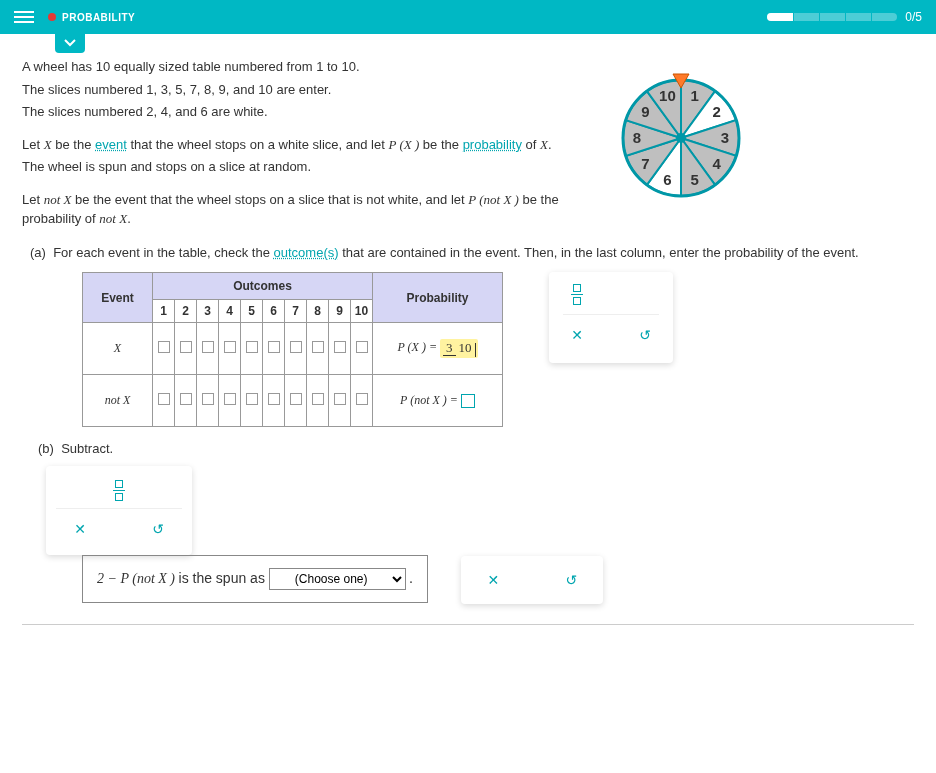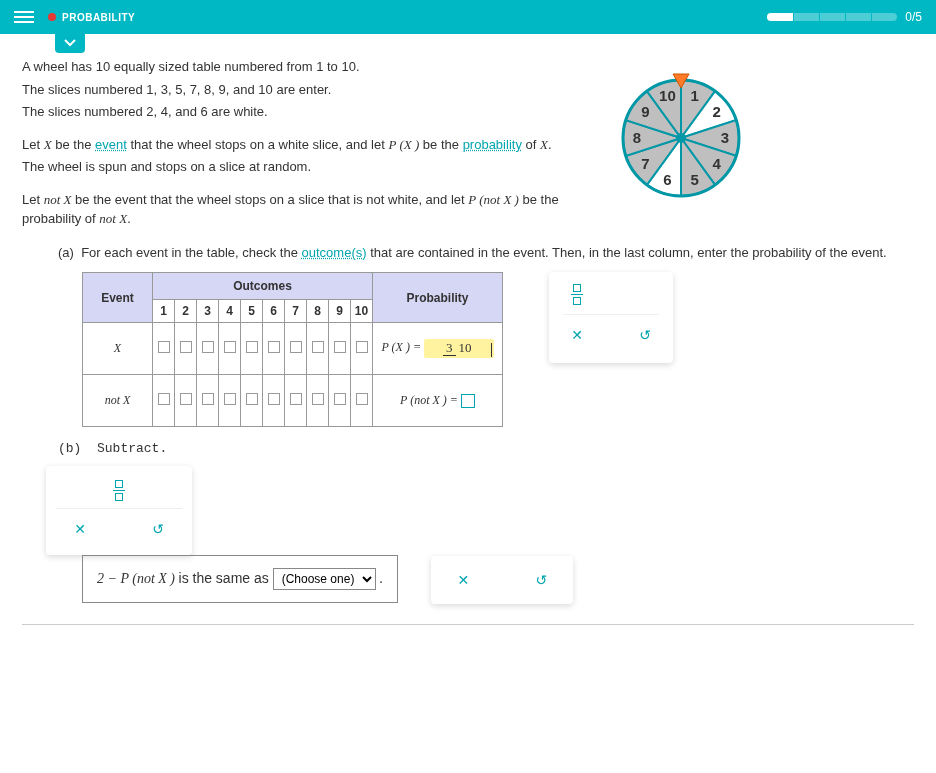--- a/index.html
+++ b/index.html
@@ -24,51 +24,51 @@
   .content { padding: 4px 22px 20px 22px; position: relative; }
   
   .problem-text { max-width: 540px; line-height: 1.5; font-size: 13px; }
   .problem-text p { margin-bottom: 3px; }
   .mathvar { font-family: Georgia, serif; font-style: italic; }
   .link-term { color: #00a5af; text-decoration: underline dotted; cursor: help; }
   .spacer { height: 10px; }
   
   .wheel-holder { position: absolute; right: 180px; top: 10px; }
   
-  .part-label { margin: 14px 0 10px 36px; font-family: Liberation Mono, monospace; }
-  .part-a-text { margin: 14px 0 10px 36px; line-height:1.5; }
+  .part-label { margin: 14px 0 10px 16px; }
+  .part-a-text { margin: 14px 0 10px 8px; line-height:1.5; }
   
   table.outcomes { border-collapse: collapse; margin-left: 60px; }
   table.outcomes th, table.outcomes td { border: 1px solid #999; text-align: center; font-size: 12px; }
   table.outcomes th { background: #d6d6f5; font-weight: bold; padding: 6px 8px; }
   table.outcomes td { padding: 4px 4px; }
   .event-cell { width: 70px; padding: 18px 6px !important; font-family: Georgia, serif; font-style: italic; }
   .num-head { width: 22px; padding: 4px 2px !important; background:#fff !important; }
   .cb-cell { padding: 18px 2px !important; }
   .cb { width: 12px; height: 12px; border: 1px solid #999; display: inline-block; cursor: pointer; background:#fff; }
   .prob-cell { width: 130px; padding: 10px 8px !important; font-family: Georgia, serif; white-space: nowrap; }
   .frac { display:inline-block; vertical-align: middle; text-align:center; font-size:13px; line-height:1.1; }
   .frac .num { border-bottom: 1px solid #333; padding: 0 3px; }
   .frac .den { padding: 0 3px; }
   .inputbox-small { display:inline-block; width:14px; height:14px; border: 1px solid #00a5af; vertical-align: middle; cursor:text; }
-  .highlight-yellow .frac { background: #fff3a0; padding: 2px 19px; border-radius:2px; position:relative; }
+  .highlight-yellow .frac { background: #fff3a0; padding: 2px 3px; border-radius:2px; position:relative; }
   .cursor-bar { position:absolute; width:1px; height:14px; background:#333; bottom:1px; right:2px; }
   
   .tool-panel { display:inline-block; vertical-align: top; margin-left: 46px; }
   .tool-panel .tool-row { display:flex; gap: 40px; margin-bottom:6px; }
   .tool-btn { width:28px; height:28px; display:flex; align-items:center; justify-content:center; font-size:14px; color:#00a5af; cursor:pointer; }
   .frac-icon { display:flex; flex-direction:column; align-items:center; line-height:1; }
   .frac-icon .sq { width:8px; height:8px; border:1px solid #00a5af; }
   .frac-icon .bar { width:12px; height:1px; background:#00a5af; margin:2px 0; }
   
   .subtract-box, .partc-box { border: 1px solid #888; padding: 18px 14px; margin-left:60px; font-family: Georgia, serif; font-size:14px; display:inline-block; min-width: 230px;}
   .subtract-tools { display:inline-block; vertical-align:top; margin-left: 24px; box-shadow: 0 2px 6px rgba(0,0,0,0.15); border-radius:4px; padding: 6px 10px; }
   .subtract-tools .row2 { display:flex; gap:50px; padding: 6px 10px; border-top:1px solid #eee; }
   
-  .partc-select { font-family: Arial; font-size:12px; padding:2px 4px; border:1px solid #888; background:#fff; cursor:pointer; }
+  .partc-select { font-family: Arial; font-size:12px; padding:2px 21px; border:1px solid #888; background:#fff; cursor:pointer; }
   .partc-buttons { display:inline-block; vertical-align:middle; margin-left: 30px; box-shadow: 0 2px 6px rgba(0,0,0,0.15); border-radius:4px; padding: 10px 18px; }
   .partc-buttons .row { display:flex; gap:50px; }
   
   .bottom-bar { border-top: 1px solid #ccc; margin-top:20px; }
 </style>
 </head>
 <body>
 
 <div class="header">
   <div class="menu-icon">
@@ -238,21 +238,21 @@
         <div class="tool-btn">✕</div>
         <div class="tool-btn">↺</div>
       </div>
     </div>
   </div>
 
 
   <div>
     <div class="subtract-box" style="min-width:auto; padding:12px 14px;">
       <span class="mathvar">2 − P (not X ) </span>
-      <span style="font-family:Arial; font-style:normal;">is the same as </span>
+      <span style="font-family:Arial; font-style:normal;">is the spun as </span>
       <select class="partc-select">
         <option>(Choose one)</option>
       </select>
       <span>.</span>
     </div>
     <div class="partc-buttons">
       <div class="row">
         <div class="tool-btn">✕</div>
         <div class="tool-btn">↺</div>
       </div>

